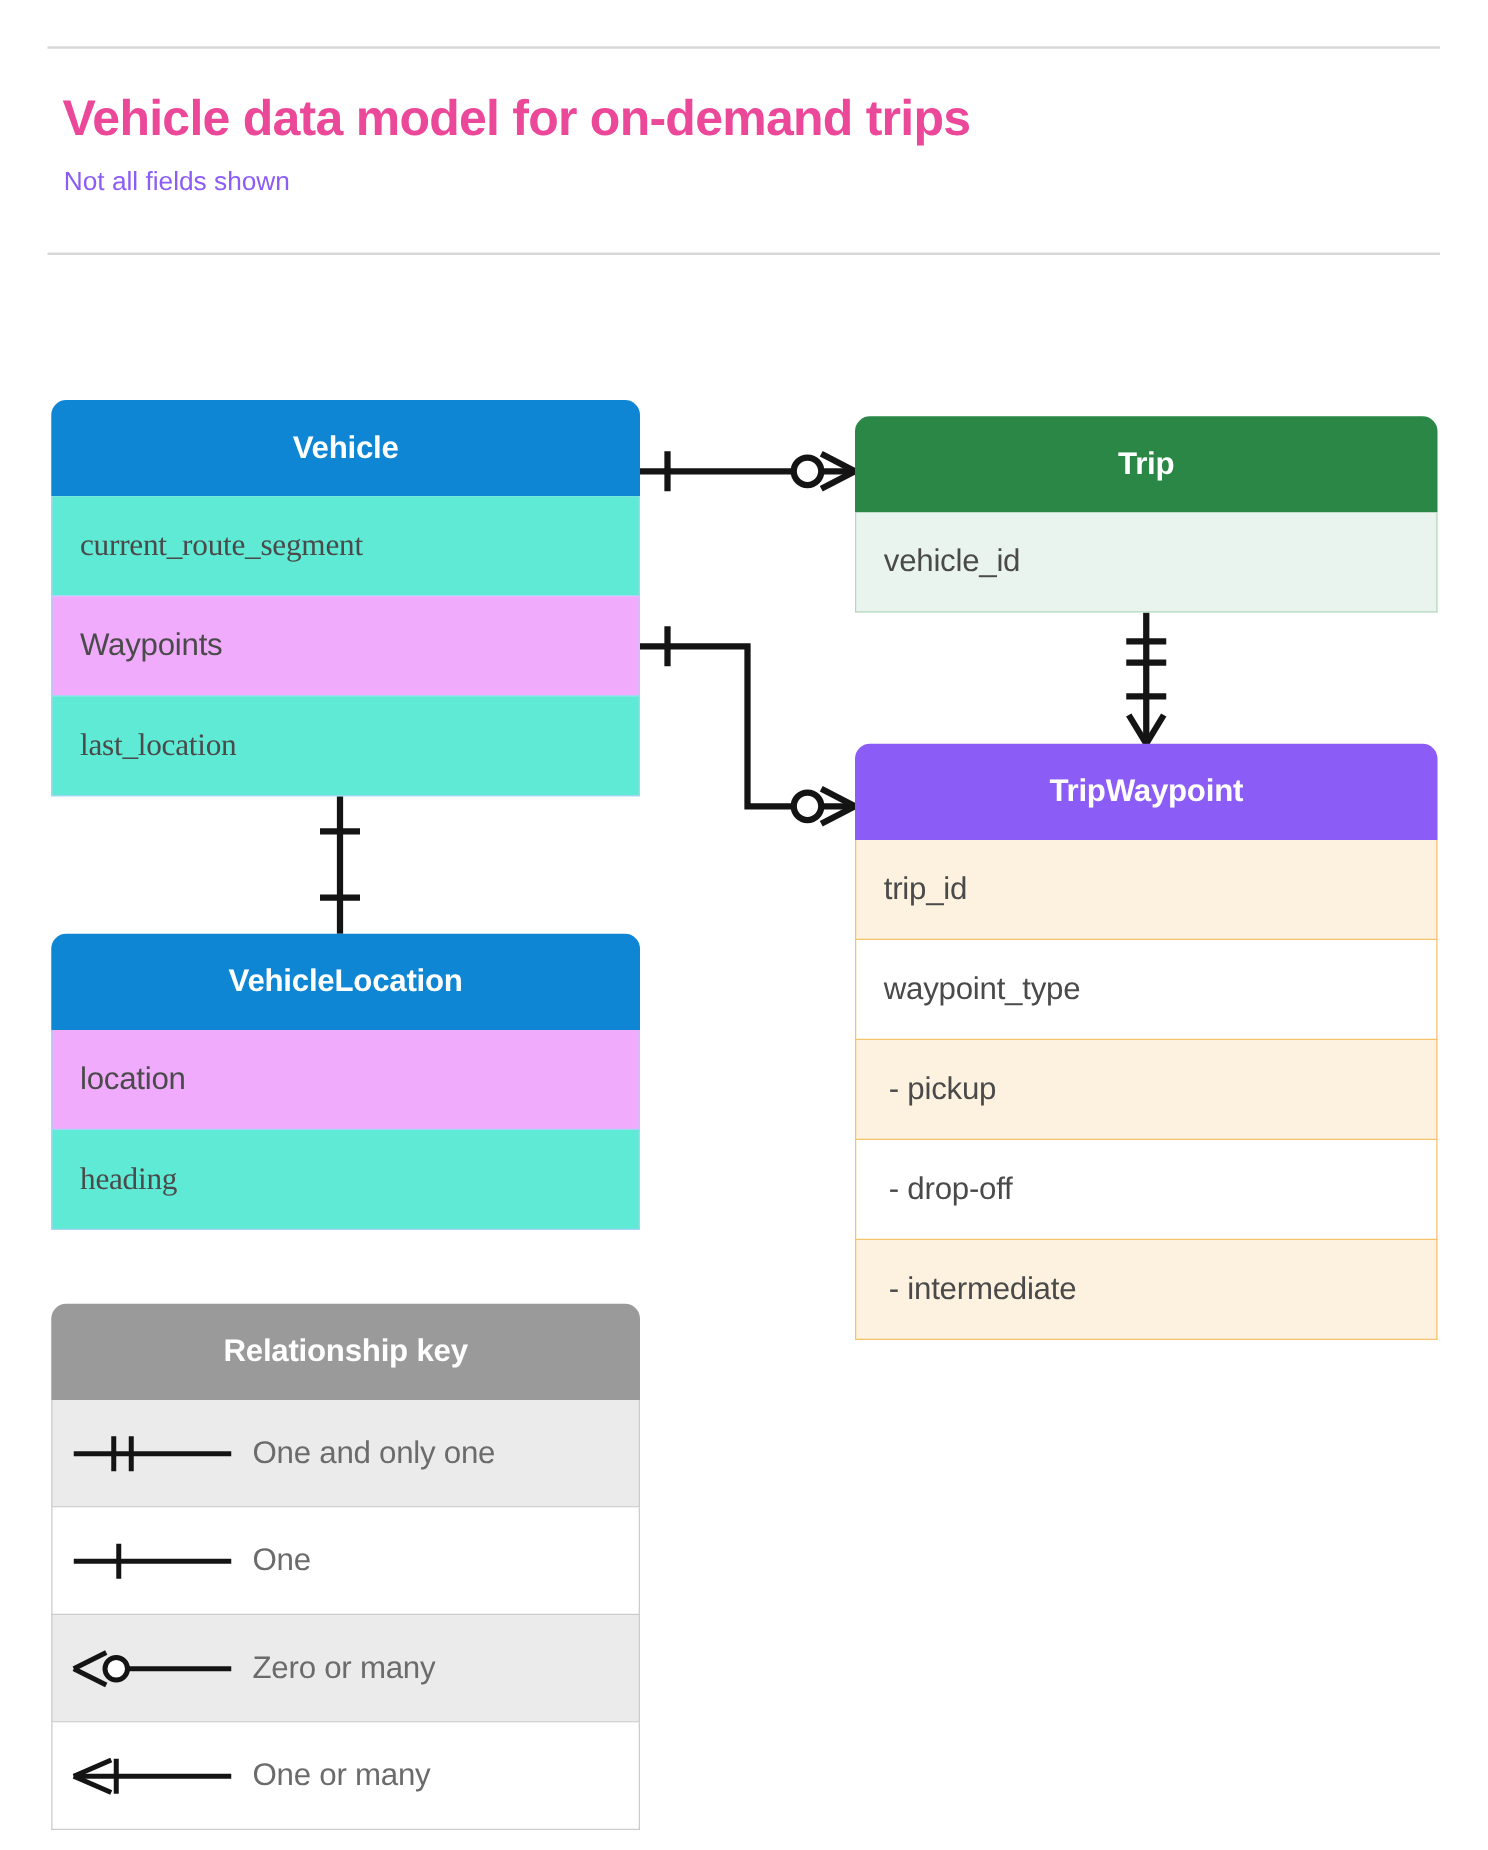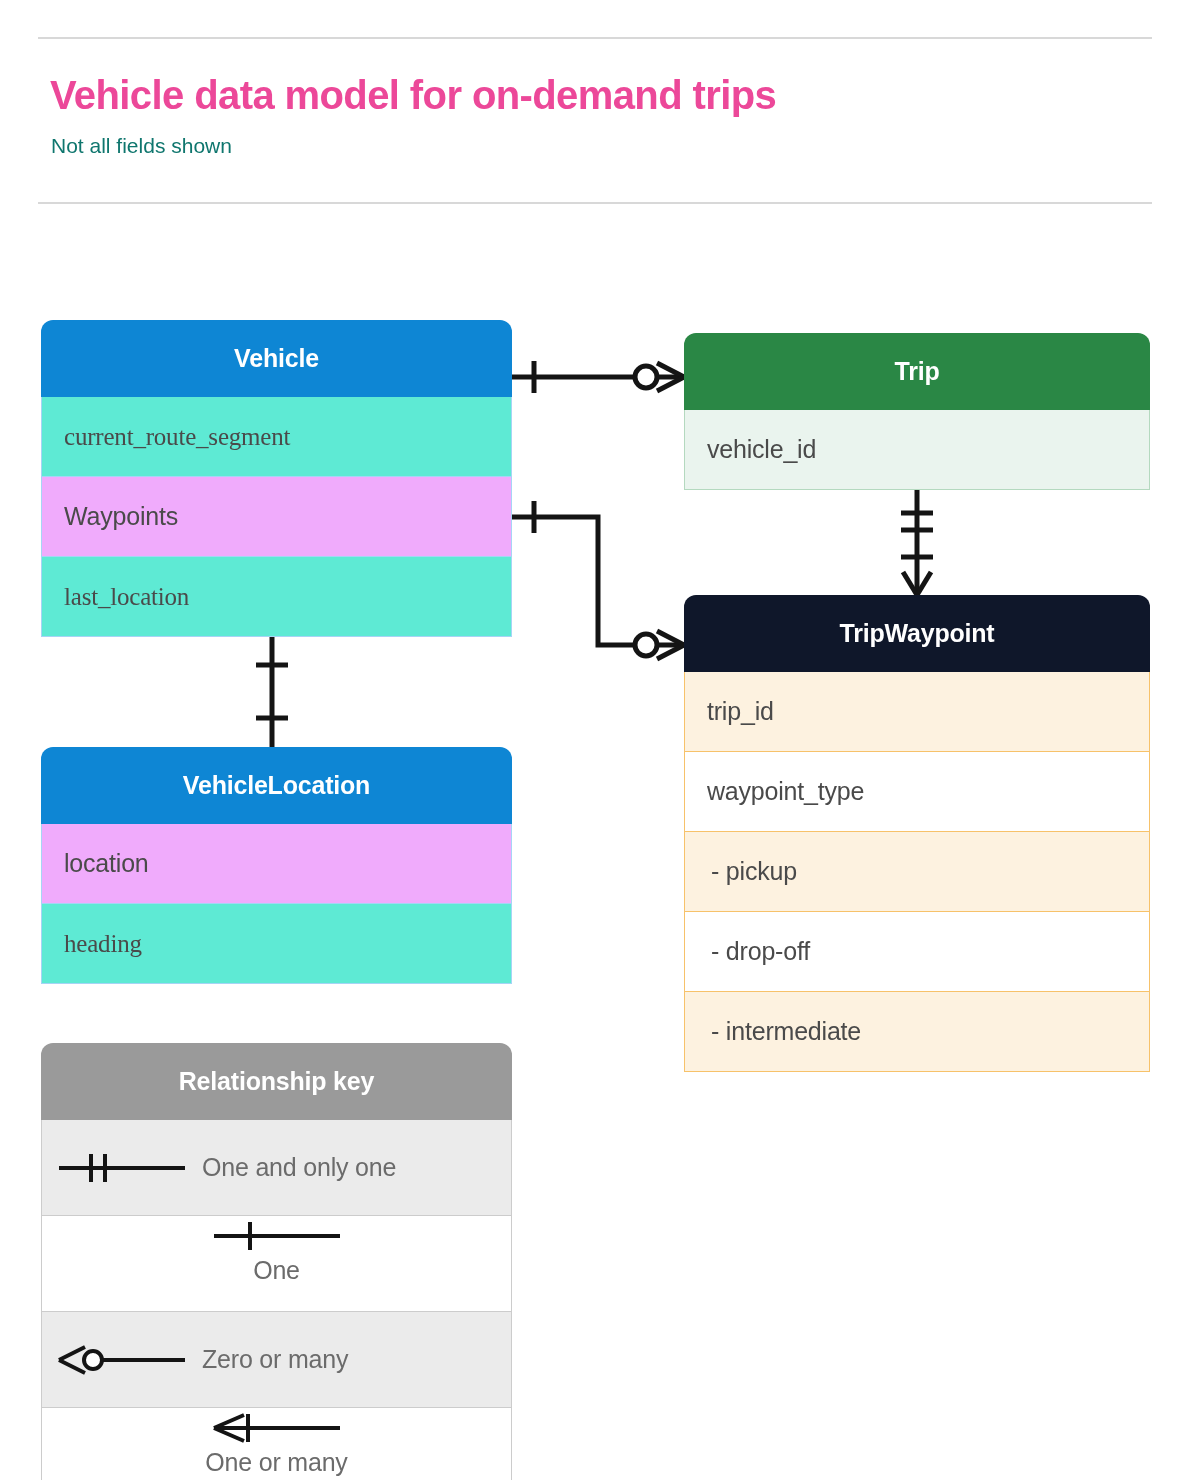--- a/index.html
+++ b/index.html
@@ -34,21 +34,21 @@
     font-weight: bold;
     letter-spacing: -0.6px;
     color: #ec4899;
     white-space: nowrap;
   }
   #page-subtitle {
     position: absolute;
     left: 51px;
     top: 134px;
     font-size: 21px;
-    color: #0f766e;
+    color: #8b5cf6;
     white-space: nowrap;
   }
 
   
   .entity {
     position: absolute;
     box-sizing: border-box;
   }
   .entity-header {
     box-sizing: border-box;
@@ -81,30 +81,30 @@
   .t-blue .entity-row    { border-color: #a6d4f5; }
   .t-blue .entity-row.alt{ background: #f0abfc; }
   .t-blue .entity-row.plain { background: #5eead4; font-family: Liberation Serif, serif; }
 
   
   .t-green .entity-header { background: #2a8745; }
   .t-green .entity-row    { border-color: #b4d9bf; }
   .t-green .entity-row.alt{ background: #eaf4ee; }
 
   
-  .t-orange .entity-header { background: #0f172a; }
+  .t-orange .entity-header { background: #8b5cf6; }
   .t-orange .entity-row    { border-color: #f7c26a; }
   .t-orange .entity-row.alt{ background: #fdf2e0; }
   .t-orange .entity-row.plain { background: #ffffff; }
 
   
   .t-grey .entity-header { background: #9a9a9a; }
-  .t-grey .entity-row    { border-color: #cccccc; height: 96px; padding-left: 0; }
+  .t-grey .entity-row    { border-color: #cccccc; height: 86px; padding-left: 0; }
   .t-grey .entity-row.alt{ background: #ebebeb; }
-  .t-grey .entity-row.plain { background: #ffffff; flex-direction: column; }
+  .t-grey .entity-row.plain { background: #ffffff; }
 
   
   #entity-vehicle          { left: 41px;  top: 320px;  width: 471px; border-radius: 26px; }
   #entity-trip             { left: 684px; top: 333px;  width: 466px; border-radius: 15px; }
   #entity-tripwaypoint     { left: 684px; top: 595px;  width: 466px; }
   #entity-vehiclelocation  { left: 41px;  top: 747px;  width: 471px; }
   #legend-box              { left: 41px;  top: 1043px; width: 471px; }
 
   
   .legend-row {

